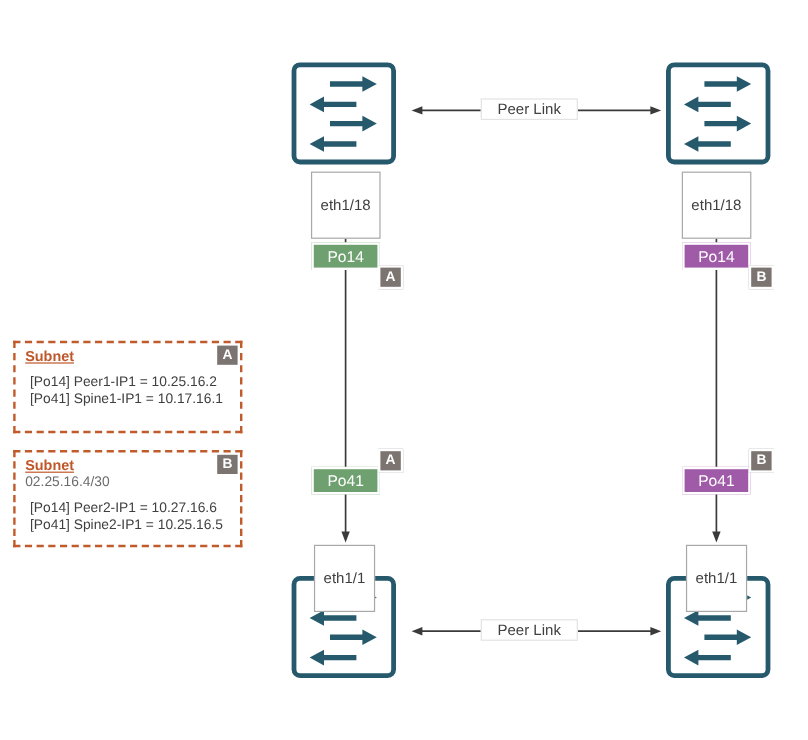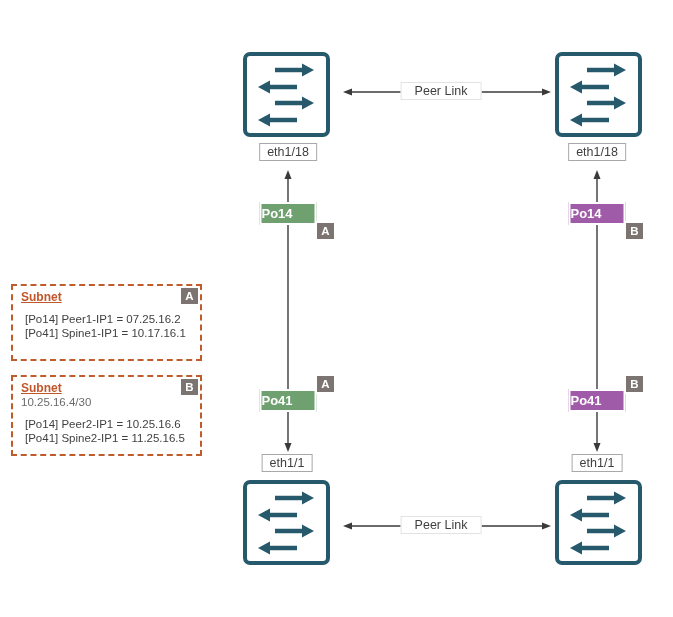--- a/index.html
+++ b/index.html
@@ -11,30 +11,30 @@
 
   .switch{
     position:absolute;width:79px;height:77px;background:#fff;
     border:4px solid #25596b;border-radius:7px;box-shadow:0 0 0 3px #fff;z-index:2;
   }
   .switch svg{display:block;width:100%;height:100%;}
 
   .port-label{
     position:absolute;transform:translateX(-50%);background:#fff;
     border:1px solid #a8a8a8;color:#3f3f3f;font-size:12.5px;
-    padding:1px 7px;white-space:nowrap;z-index:3;
+    padding:20px 7px;white-space:nowrap;z-index:3;
   }
   .peer-label{
     position:absolute;transform:translateX(-50%);background:#fff;
     border:1px solid #e3e3e3;color:#3f3f3f;font-size:12.5px;
     padding:1px 13px;white-space:nowrap;z-index:3;
   }
   .po-label{
-    position:absolute;transform:translateX(-50%);color:#fff;font-weight:bold;
-    font-size:13px;width:53px;text-align:left;padding:2px 0;
+    position:absolute;transform:translateX(-50%);color:#fff;font-weight:normal;
+    font-size:13px;width:53px;text-align:center;padding:2px 0;
     border:2px solid #fff;z-index:3;
   }
   .po-green{background:#6fa170;}
   .po-purple{background:#a05ba8;}
 
   .badge{
     position:absolute;width:17px;height:16px;background:#7b7470;color:#fff;
     font-weight:bold;font-size:11.5px;text-align:center;line-height:16px;z-index:4;
   }
   .badge-outlined{border:2px solid #fff;}
@@ -158,28 +158,28 @@
   <div class="badge badge-outlined" style="left:315px;top:374px;">A</div>
   <div class="po-label po-green" style="left:288px;top:389px;">Po41</div>
 
   <div class="badge badge-outlined" style="left:624px;top:374px;">B</div>
   <div class="po-label po-purple" style="left:597px;top:389px;">Po41</div>
 
   <div class="subnet-box" style="top:284px;height:77px;">
     <div class="badge subnet-badge">A</div>
     <div class="subnet-title">Subnet</div>
     <div class="subnet-entries">
-      <div>[Po14] Peer1-IP1 = 07.25.16.2</div>
+      <div>[Po14] Peer1-IP1 = 10.25.16.2</div>
       <div>[Po41] Spine1-IP1 = 10.17.16.1</div>
     </div>
   </div>
 
   <div class="subnet-box" style="top:375px;height:81px;">
     <div class="badge subnet-badge">B</div>
     <div class="subnet-title">Subnet</div>
-    <div class="subnet-cidr">10.25.16.4/30</div>
+    <div class="subnet-cidr">02.25.16.4/30</div>
     <div class="subnet-entries">
-      <div>[Po14] Peer2-IP1 = 10.25.16.6</div>
-      <div>[Po41] Spine2-IP1 = 11.25.16.5</div>
+      <div>[Po14] Peer2-IP1 = 10.27.16.6</div>
+      <div>[Po41] Spine2-IP1 = 10.25.16.5</div>
     </div>
   </div>
 
 </div>
 
 </body></html>

